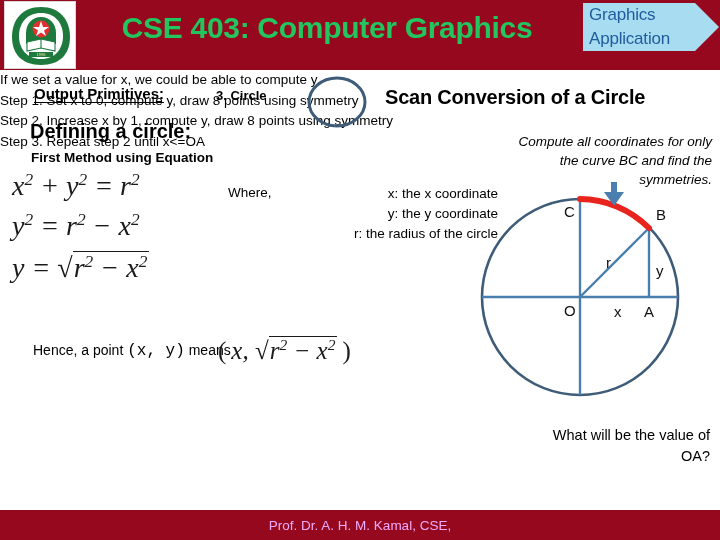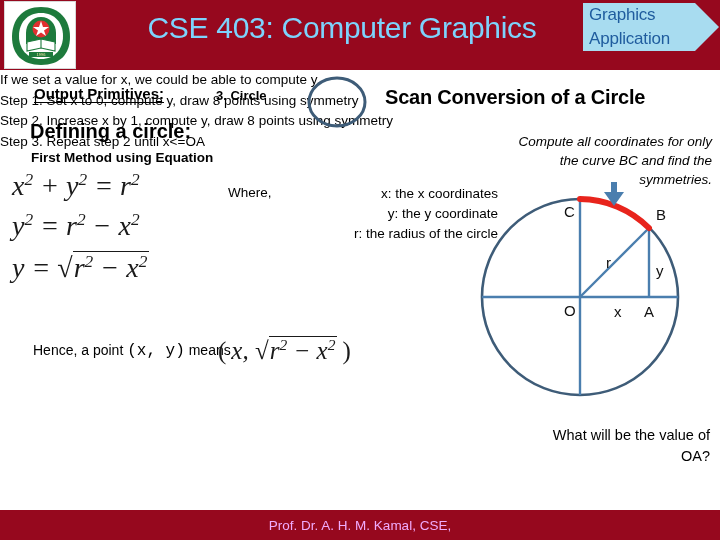--- a/index.html
+++ b/index.html
@@ -18,22 +18,22 @@
   }
   #logo-badge {
     position:absolute; left:4px; top:1px; width:72px; height:68px;
     background:#ffffff; border:1px solid #d8d8d8;
     overflow:hidden;
   }
   #logo-emblem {
     position:absolute; left:3px; top:2px; width:66px; height:64px;
   }
   #header-title {
-    position:absolute; left:102px; top:4px; width:480px; height:48px;
-    color:#7dd3fc; font-size:30px; font-weight:normal;
+    position:absolute; left:87px; top:4px; width:480px; height:48px;
+    color:#22c55e; font-size:30px; font-weight:bold;
     letter-spacing:-0.3px;
     display:flex; align-items:center; justify-content:center;
     white-space:nowrap;
   }
   #banner-arrow {
     position:absolute; left:583px; top:1px; width:137px; height:52px;
   }
   #banner-arrow svg { display:block; }
   #banner-text {
     position:absolute; left:589px; top:3px; width:104px; height:50px;
@@ -168,21 +168,21 @@
   <div class="math" id="eq2" title="y^2 = r^2 - x^2">
     y<span class="sup">2</span> = r<span class="sup">2</span> − x<span class="sup">2</span>
   </div>
   <div class="math" id="eq3" title="y = sqrt(r^2 - x^2)">
     y = <span class="rad">√</span><span class="ovl">r<span class="sup">2</span> − x<span class="sup">2</span></span>
   </div>
 
   <div class="txt" id="where-label">Where,</div>
 
   <div class="txt" id="where-list">
-    <div>x: the x coordinates</div>
+    <div>x: the x coordinate</div>
     <div>y: the y coordinate</div>
     <div>r: the radius of the circle</div>
   </div>
 
   <div class="txt" id="compute-note">Compute all coordinates for only the curve BC and find the symmetries.</div>
 
   <svg id="diagram" viewBox="0 0 240 230">
 
     <circle cx="100" cy="115" r="98" fill="none" stroke="#3e5c78" stroke-width="2.6"></circle>
 

